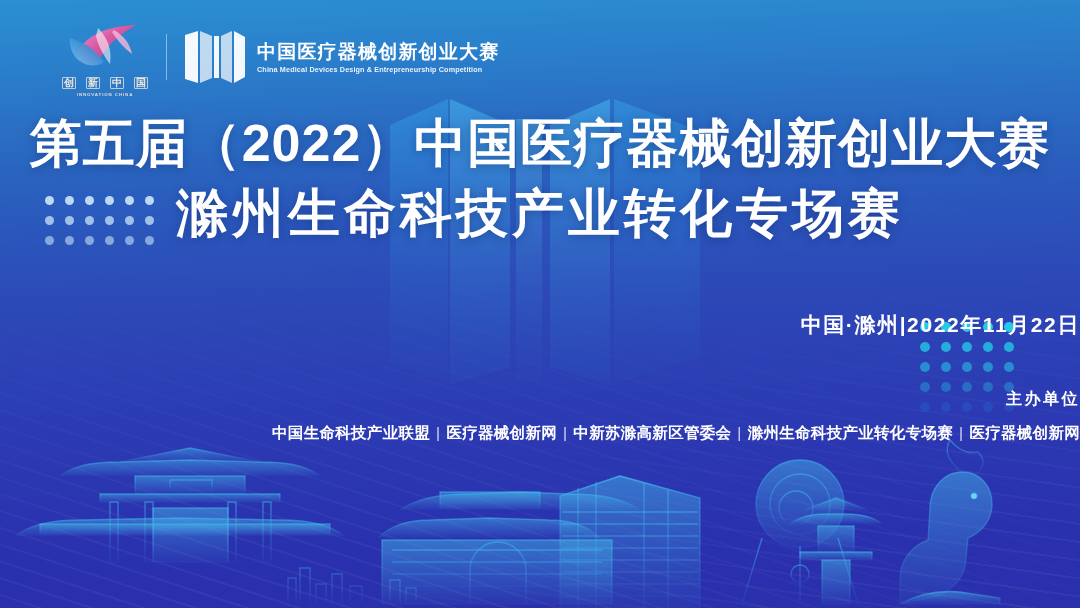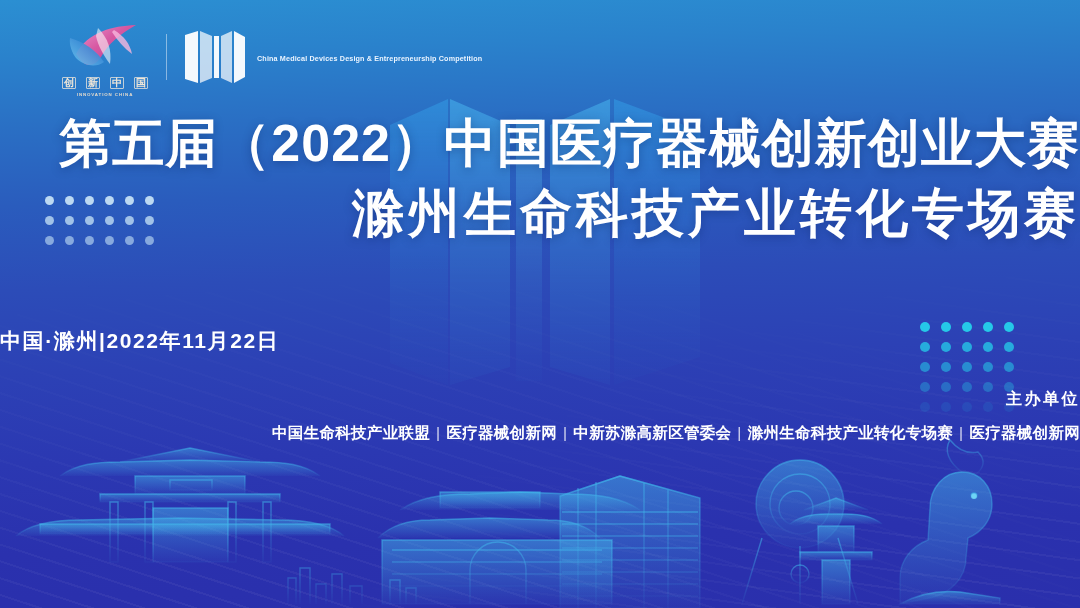--- a/index.html
+++ b/index.html
@@ -92,30 +92,30 @@
   .logo-txt .cn{
     font-size:19px; font-weight:800; color:#ffffff; letter-spacing:1.2px;
     line-height:21px; white-space:nowrap;
   }
   .logo-txt .en{
     font-size:7.2px; font-weight:700; color:#eaf4ff; letter-spacing:.15px;
     margin-top:3px; white-space:nowrap;
   }
 
   
-  .titles{ position:absolute; left:0; right:0; top:112px; text-align:right; }
+  .titles{ position:absolute; left:0; right:0; top:112px; text-align:center; }
   .title-1,.title-2{
     color:#ffffff; font-weight:800; white-space:nowrap;
     text-shadow:0 2px 10px rgba(10,30,90,.35);
   }
   .title-1{ font-size:52px; line-height:62px; letter-spacing:1px; }
   .title-2{ font-size:52px; line-height:62px; letter-spacing:4px; margin-top:8px; }
 
   .datestamp{
-    position:absolute; left:0; right:0; top:327px; text-align:left;
+    position:absolute; left:0; right:0; top:311px; text-align:right;
     color:#ffffff; font-size:21px; font-weight:700; letter-spacing:1.6px;
   }
 
   
   .org{ position:absolute; left:0; right:0; top:389px; text-align:right; }
   .org-label{
     color:#ffffff; font-size:16px; font-weight:800; letter-spacing:2.5px;
   }
   .org-list{
     margin-top:13px; color:#ffffff; font-size:15.5px; font-weight:700;
@@ -249,20 +249,21 @@
 
     <div class="logo-cmdc">
       <svg class="logo-mark" viewBox="0 0 60 52" xmlns="http://www.w3.org/2000/svg">
         <polygon points="0,4 13,0 13,52 0,48" fill="#ffffff" opacity=".95"></polygon>
         <polygon points="15,0 27,5 27,47 15,52" fill="#ffffff" opacity=".7"></polygon>
         <rect x="29" y="5" width="5" height="42" fill="#ffffff" opacity=".95"></rect>
         <polygon points="36,5 47,0 47,52 36,47" fill="#ffffff" opacity=".7"></polygon>
         <polygon points="49,0 60,6 60,46 49,52" fill="#ffffff" opacity=".95"></polygon>
       </svg>
       <div class="logo-txt">
+        <div class="cn">中国医疗器械创新创业大赛</div>
         <div class="en">China Medical Devices Design &amp; Entrepreneurship Competition</div>
       </div>
     </div>
   </div>
 
   <div class="titles">
     <div class="title-1">第五届（2022）中国医疗器械创新创业大赛</div>
     <div class="title-2">滁州生命科技产业转化专场赛</div>
   </div>
 

